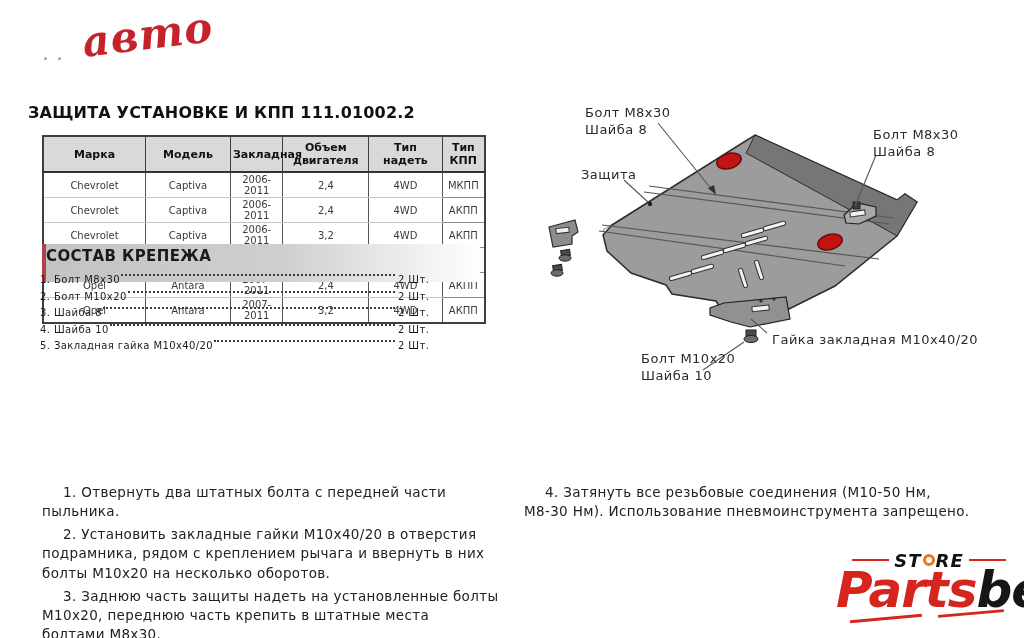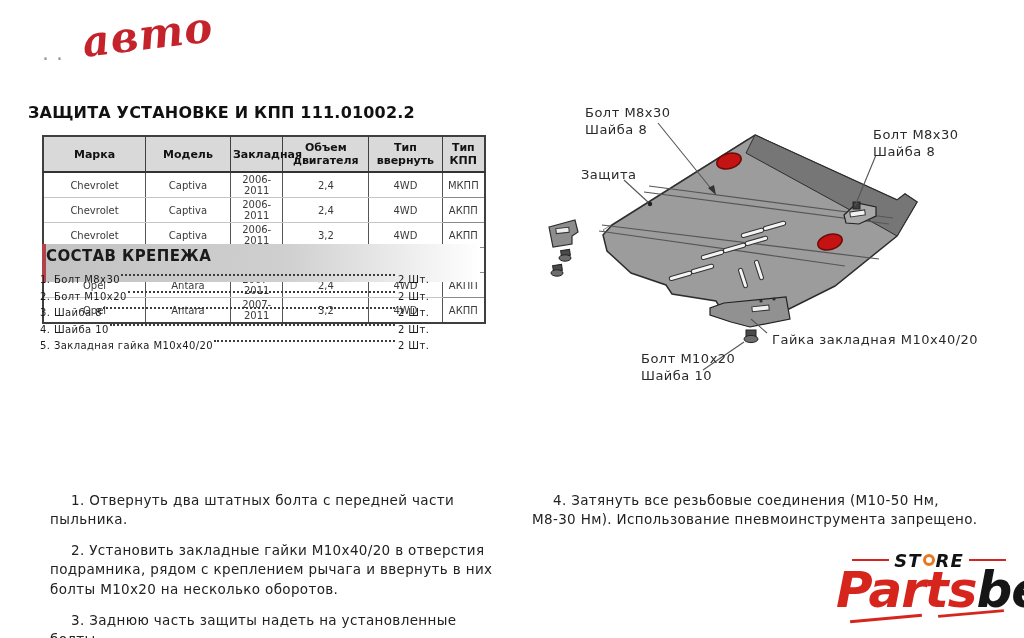--- a/index.html
+++ b/index.html
@@ -49,21 +49,21 @@
   
   .hw-list { position:absolute; left:40px; top:274px; width:404px; }
   .hw-row { display:flex; align-items:flex-start; font-size:10px; color:#1b1b1b; letter-spacing:0.4px; height:16.5px; }
   .hw-name { white-space:nowrap; }
   .hw-leader { flex:1; border-bottom:2px dotted #3c3c3c; margin:0 3px 3px 1px; min-width:10px; }
   .hw-qty { white-space:nowrap; width:46px; text-align:left; }
   
   .instr-col { position:absolute; top:479px; font-size:13.5px; line-height:1.42; color:#222; letter-spacing:0.35px; }
   .instr-left { left:38px; width:480px; }
   .instr-right { left:520px; width:500px; }
-  .instr-col p { margin:12px; text-indent:21px; white-space:pre-line; }
+  .instr-col p { margin:4px; text-indent:21px; white-space:pre-line; }
   
   .diagram { position:absolute; left:545px; top:103px; }
   .dia-label { font-size:13px; fill:#2a2a2a; letter-spacing:0.5px; font-family:"DejaVu Sans", sans-serif; }
   
   .storelogo { position:absolute; left:836px; top:551px; width:186px; height:80px; }
   .store-row { display:flex; align-items:center; justify-content:center; gap:5px; height:18px; }
   .store-line { width:37px; border-top:2px solid #d6251d; }
   .store-word { display:flex; align-items:center; font-style:italic; font-weight:700; font-size:18px; letter-spacing:1px; color:#121212; }
   .store-o { display:inline-block; width:12px; height:12px; border:3.5px solid #e87722; border-radius:50%; margin:0 1px; }
   .parts-row { text-align:center; font-style:italic; font-weight:900; font-size:50px; letter-spacing:-1px; line-height:42px; white-space:nowrap; }
@@ -96,21 +96,21 @@
       <col style="width:19.4%">
         <col style="width:16.6%">
         <col style="width:9.7%">
     </colgroup>
     <thead>
       <tr>
         <th>Марка</th>
         <th>Модель</th>
         <th>Закладная</th>
         <th>Объем двигателя</th>
-        <th>Тип ввернуть</th>
+        <th>Тип надеть</th>
         <th>Тип КПП</th>
       </tr>
     </thead>
     <tbody>
       <tr>
         <td>Chevrolet</td>
           <td>Captiva</td>
           <td>2006-2011</td>
           <td>2,4</td>
           <td>4WD</td>

